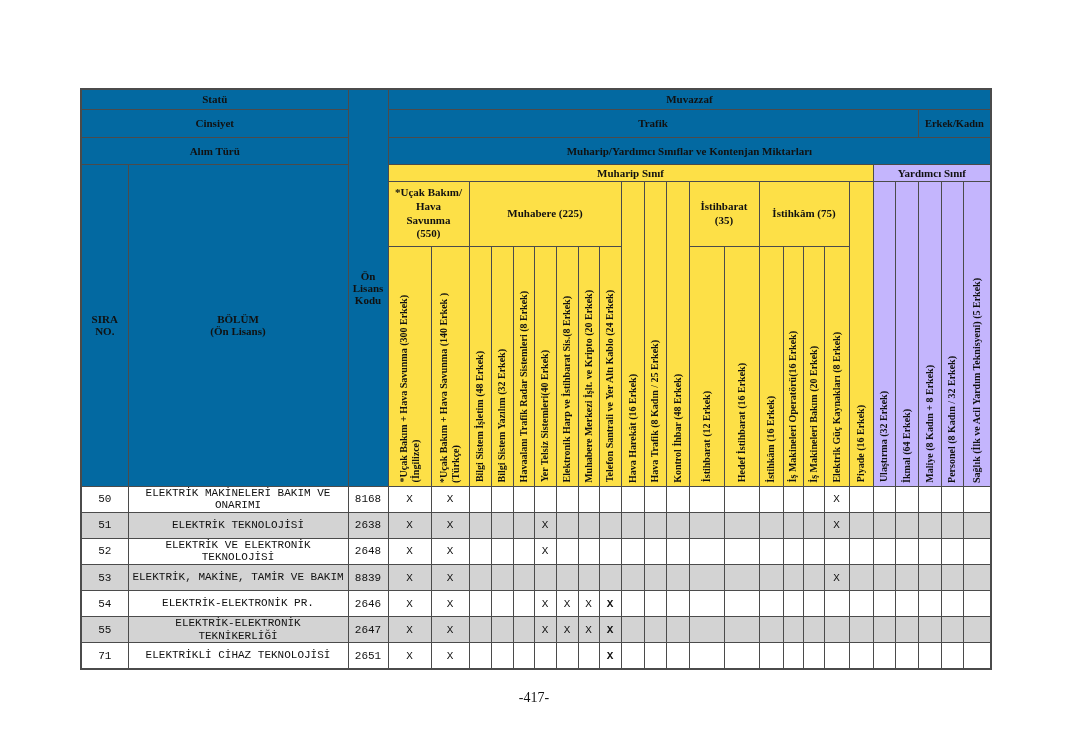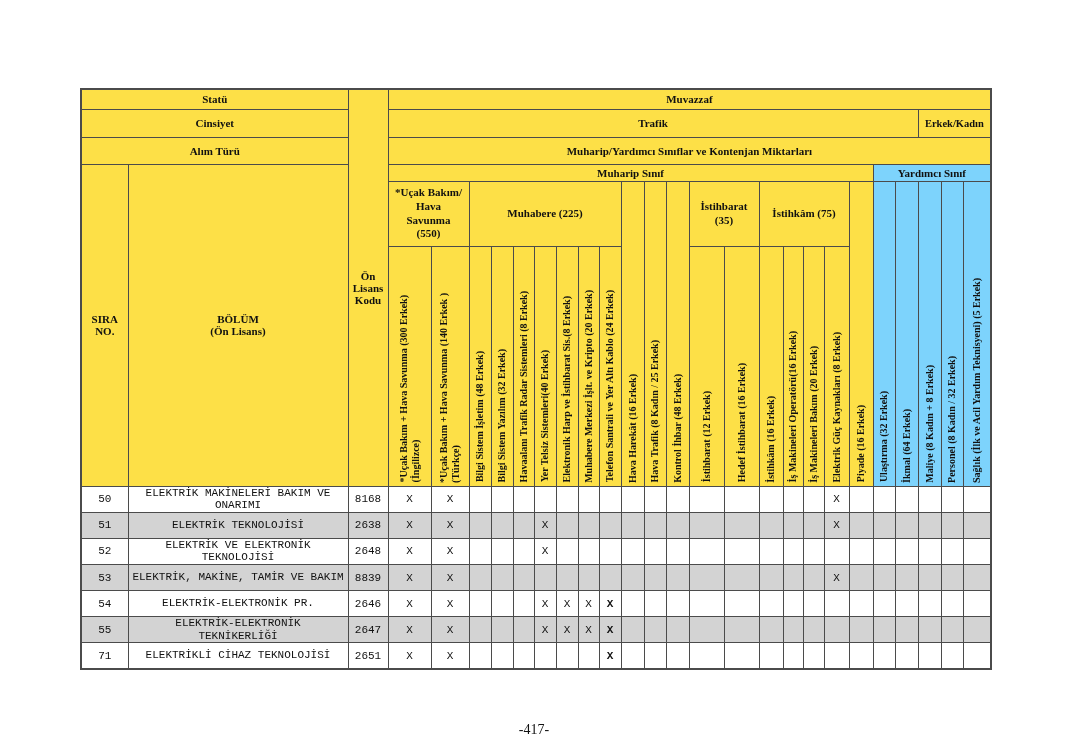--- a/index.html
+++ b/index.html
@@ -1,39 +1,39 @@
 <!DOCTYPE html>
 <html><head>
 <meta charset="utf-8">
 <style>
   html,body{margin:0;padding:0;background:#ffffff;}
   body{width:1068px;height:755px;position:relative;font-family:"Liberation Serif","DejaVu Serif",serif;color:#111;}
   table.t{position:absolute;left:80px;top:88px;width:910px;border-collapse:collapse;table-layout:fixed;border:2px solid #4b4b4b;}
   table.t td{border:1px solid #4b4b4b;padding:0;font-size:11px;vertical-align:middle;overflow:hidden;}
-  .or{background:#fde047;}
+  .or{background:#0369a1;}
   .gr{background:#fde047;}
-  .bl{background:#7dd3fc;}
+  .bl{background:#c4b5fd;}
   .b{font-weight:bold;}
   .c{text-align:center;}
   .pre{white-space:pre-line;}
   .gh{font-size:10.5px;line-height:1.25;}
   tr.r1{height:20px;} tr.r2{height:28px;} tr.r3{height:27px;} tr.r4{height:17px;}
   tr.r5{height:65px;} tr.r6{height:240px;}
   td.vb{position:relative;}
   td.hdrbot{border-bottom-width:2px;}
   .rot{position:absolute;bottom:3px;left:50%;transform:translateX(-50%) rotate(180deg);
        writing-mode:vertical-rl;font-weight:bold;font-size:10px;line-height:12px;
        white-space:pre-line;}
   tbody.data td{font-size:11px;}
   tbody.data tr{height:26px;font-family:Liberation Mono, monospace;}
   tbody.data tr.shaded td{background:#D3D3D3;}
   td.bolum-cell{text-align:center;padding:1px 4px;white-space:pre-line;line-height:1.15;}
   td.mark{font-size:13px;text-align:center;}
   td.mark.xb{font-weight:bold;}
-  .footer{position:absolute;left:0;top:722px;width:1068px;text-align:center;font-size:14px;}
+  .footer{position:absolute;left:0;top:690px;width:1068px;text-align:center;font-size:14px;}
 </style>
 </head>
 <body>
 
 <table class="t">
   <colgroup>
     <col style="width:47px">
       <col style="width:220px">
       <col style="width:40px">
     <col style="width:43px">

